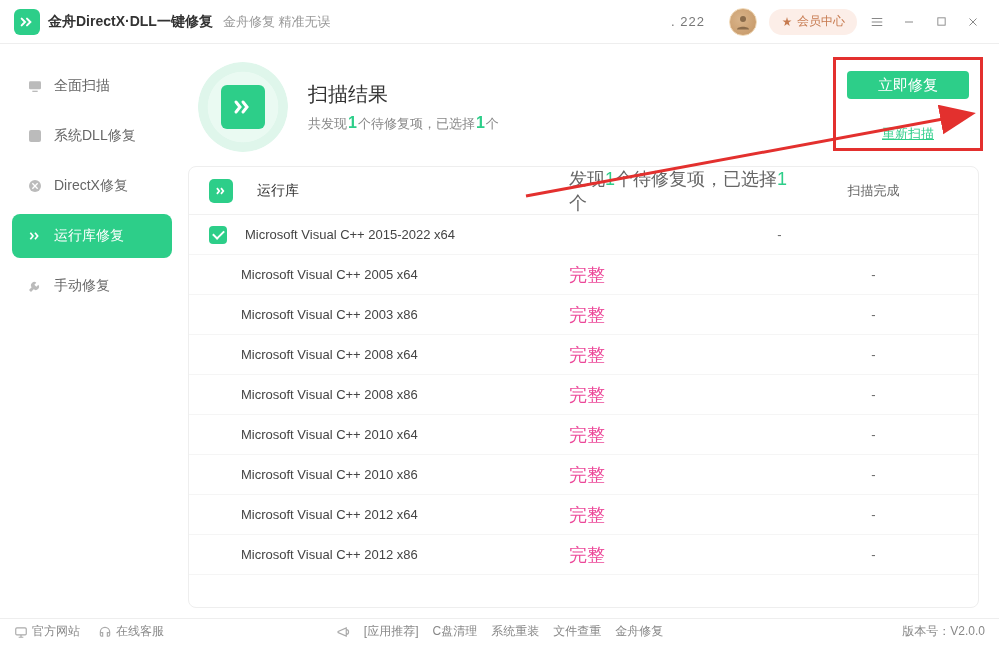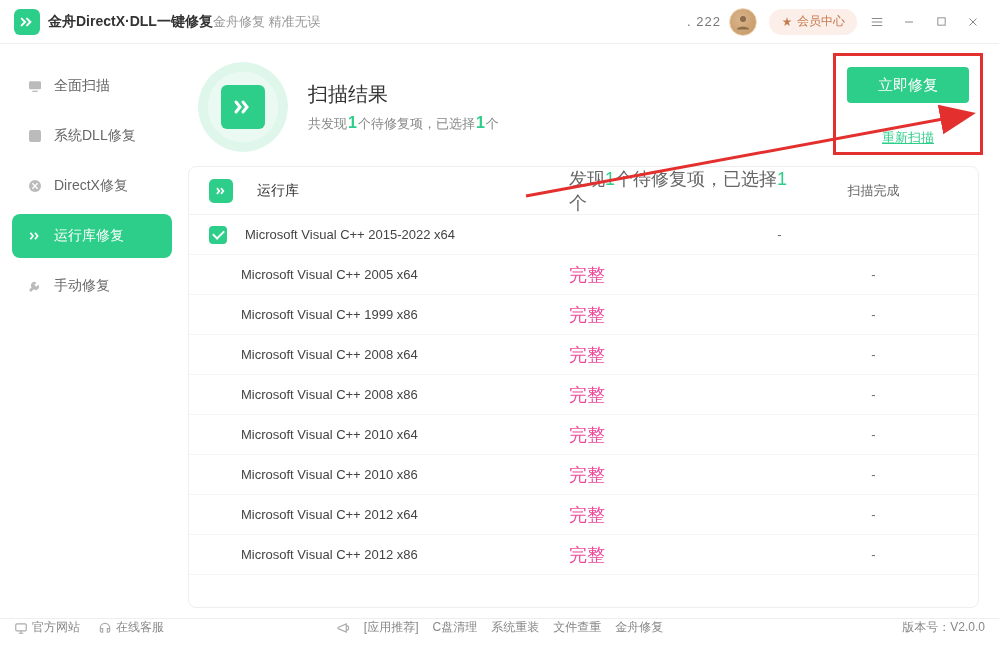--- a/index.html
+++ b/index.html
@@ -1,59 +1,59 @@
 <!DOCTYPE html>
 <html><head>
 <meta charset="utf-8">
 <style>
 *{margin:0;padding:0;box-sizing:border-box;font-family:"Microsoft YaHei","PingFang SC",sans-serif}
 body{width:999px;height:652px;background:#fff;overflow:hidden;position:relative}
 .titlebar{height:44px;display:flex;align-items:center;padding:0 14px;border-bottom:1px solid #eee}
 .logo-box{width:26px;height:26px;border-radius:6px;background:#2dce89;display:flex;align-items:center;justify-content:center;margin-right:8px}
 .logo-box svg{width:16px;height:16px}
 .title-main{font-size:14px;font-weight:600;color:#333}
-.title-sub{font-size:13px;color:#999;}
+.title-sub{font-size:13px;color:#999;margin-left:10px}
 .title-right{margin-left:auto;display:flex;align-items:center;gap:8px}
-.points{font-size:13px;color:#777;letter-spacing:1px;margin-right:0}
+.points{font-size:13px;color:#777;letter-spacing:1px;margin-right:16px}
 .avatar{width:28px;height:28px;border-radius:50%;background:radial-gradient(circle at 40% 40%,#d9b48a,#c49564);border:1px solid #f0d9b8;display:flex;align-items:center;justify-content:center;margin-right:4px}
 .vip-btn{height:26px;padding:0 12px;border-radius:13px;background:#fceee8;color:#c67a4f;font-size:12px;display:flex;align-items:center;gap:4px;cursor:pointer}
 .win-btn{width:24px;height:24px;display:flex;align-items:center;justify-content:center;color:#888;border-radius:4px;cursor:pointer}
 .body-wrap{display:flex;height:calc(100% - 44px - 34px)}
 .sidebar{width:184px;padding:20px 12px;flex-shrink:0}
 .side-item{height:44px;display:flex;align-items:center;padding:0 14px;border-radius:8px;font-size:14px;color:#666;margin-bottom:6px;cursor:pointer;gap:10px}
 .side-item.active{background:#2dce89;color:#fff}
 .side-ico{width:18px;height:18px;display:flex;align-items:center;justify-content:center}
 .content{flex:1;padding:14px 20px 0 4px;overflow:hidden;display:flex;flex-direction:column}
 .scan-head{display:flex;align-items:center;padding:4px 10px 14px;position:relative}
 .result-icon{width:90px;height:90px;border-radius:50%;background:radial-gradient(circle,#eafaf2 55%,#dff6eb 56%,#dff6eb 70%,#f0fbf6 71%);display:flex;align-items:center;justify-content:center;margin-right:20px;flex-shrink:0}
 .result-icon-inner{width:44px;height:44px;background:#2dce89;border-radius:6px;display:flex;align-items:center;justify-content:center}
 .result-title{font-size:20px;color:#333;font-weight:500;margin-bottom:6px}
 .result-sub{font-size:13px;color:#888}
 .result-sub .hl{color:#2dce89;font-size:16px;font-weight:600;padding:0 1px}
 .repair-box{margin-left:auto;text-align:center;position:relative}
-.repair-btn{width:122px;height:36px;background:#2dce89;color:#fff;border:none;border-radius:4px;font-size:15px;cursor:pointer}
+.repair-btn{width:122px;height:28px;background:#2dce89;color:#fff;border:none;border-radius:4px;font-size:15px;cursor:pointer}
 .repair-highlight{position:absolute;top:-14px;left:-14px;right:-14px;bottom:-8px;border:3px solid #e3302e;pointer-events:none}
 .rescan{display:inline-block;margin-top:26px;font-size:13px;color:#2dce89;text-decoration:underline;cursor:pointer}
 .table-box{flex:1;border:1px solid #eee;border-radius:8px;overflow:auto;margin-bottom:10px}
 .t-head{display:flex;align-items:center;height:48px;padding:0 20px;font-size:14px;color:#333;border-bottom:1px solid #f1f1f1}
 .t-head .col-name{display:flex;align-items:center;gap:24px}
 .col-ico{width:24px;height:24px;background:#2dce89;border-radius:5px;display:flex;align-items:center;justify-content:center}
 .col-name{width:360px}
 .col-status{width:220px;text-align:left;color:#666;font-size:18px}
 .col-status .hl{color:#2dce89}
 .col-prog{flex:1;text-align:center;color:#666;font-size:13px}
 .t-row{display:flex;align-items:center;height:40px;padding:0 20px;font-size:13px;color:#444;border-bottom:1px solid #f5f5f5}
 .chk{width:18px;height:18px;border-radius:4px;margin-right:14px;flex-shrink:0;display:flex;align-items:center;justify-content:center}
 .chk.on{background:#2dce89}
 .chk.on::after{content:"";width:5px;height:9px;border:2px solid #fff;border-top:none;border-left:none;transform:rotate(45deg);margin-bottom:2px}
 .t-row .col-name{padding-left:4px}
 .t-row.no-chk .col-name{padding-left:32px}
 .st-miss{color:#e06a2c}
 .st-ok{color:#ec4899}
-.footer{height:34px;border-top:1px solid #eee;display:flex;align-items:flex-start;padding:0 14px;font-size:12px;color:#888}
+.footer{height:34px;border-top:1px solid #eee;display:flex;align-items:flex-end;padding:12px 14px;font-size:12px;color:#888}
 .foot-link{display:flex;align-items:center;gap:4px;margin-right:18px;cursor:pointer}
 .foot-center{position:absolute;left:50%;transform:translateX(-50%);display:flex;align-items:center;gap:14px}
 .foot-center span{cursor:pointer}
 .foot-right{margin-left:auto}
 .arrow-svg{position:absolute;left:330px;top:46px;width:472px;height:100px;pointer-events:none;z-index:5}
 </style>
 </head>
 <body>
 
 <div class="titlebar">
@@ -200,21 +200,21 @@
             <div class="chk on"></div>
             <div class="col-name">Microsoft Visual C++ 2015-2022 x64</div>
             <div class="col-prog">-</div>
           </div>
           <div class="t-row no-chk">
             <div class="col-name">Microsoft Visual C++ 2005 x64</div>
             <div class="col-status st-ok">完整</div>
             <div class="col-prog">-</div>
           </div>
           <div class="t-row no-chk">
-            <div class="col-name">Microsoft Visual C++ 1999 x86</div>
+            <div class="col-name">Microsoft Visual C++ 2003 x86</div>
             <div class="col-status st-ok">完整</div>
             <div class="col-prog">-</div>
           </div>
           <div class="t-row no-chk">
             <div class="col-name">Microsoft Visual C++ 2008 x64</div>
             <div class="col-status st-ok">完整</div>
             <div class="col-prog">-</div>
           </div>
           <div class="t-row no-chk">
             <div class="col-name">Microsoft Visual C++ 2008 x86</div>

